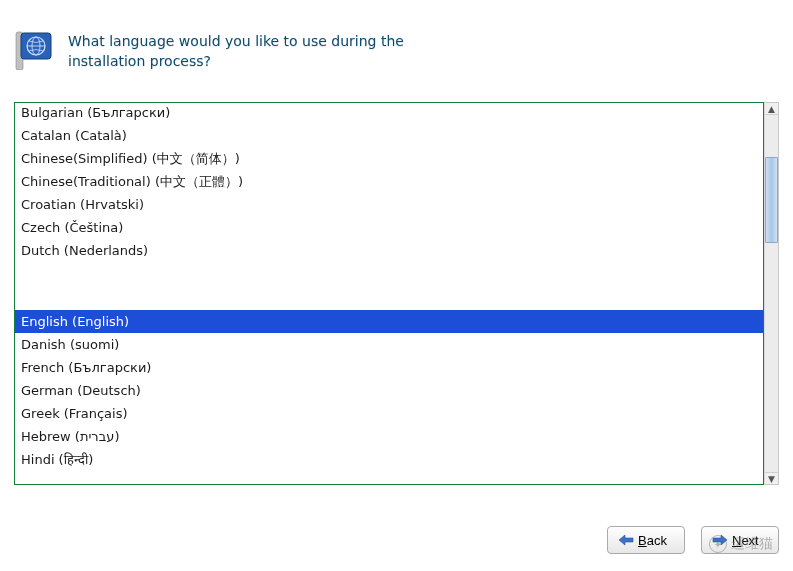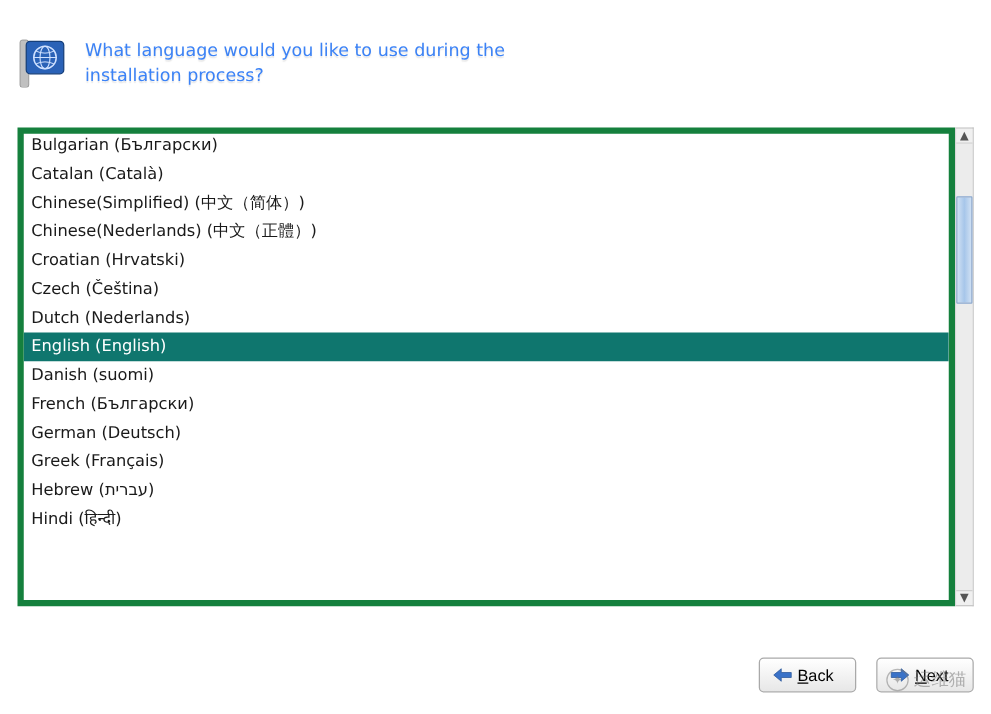--- a/index.html
+++ b/index.html
@@ -17,56 +17,57 @@
     align-items: flex-start;
     padding: 30px 14px 12px 14px;
     gap: 14px;
   }
   .header-icon {
     width: 40px; height: 40px;
     flex-shrink: 0;
   }
   .header-text {
     font-size: 14px;
-    color: #3b82f6;
+    color: #0c4a6e;
     text-shadow: 0 1px 1px #e5e5e5;
     line-height: 1.4;
     max-width: 380px;
     padding-top: 2px;
   }
   .list-wrap {
     position: absolute;
     left: 14px; right: 14px;
     top: 102px;
     height: 383px;
     display: flex;
   }
   .list-box {
     flex: 1;
-    border: 5px solid #15803d;
+    border: 1px solid #15803d;
     background: #fff;
     overflow: hidden;
   }
   .list-inner {
     height: 100%;
     overflow: hidden;
   }
   .lang-item {
     height: 23px;
     line-height: 23px;
     padding-left: 6px;
     font-size: 13px;
     color: #1a1a1a;
     white-space: nowrap;
     cursor: pointer;
   }
   .lang-item.first { margin-top: -2px; } 
   .lang-item.selected {
-    background: #0f766e;
+    background: #1d4ed8;
     color: #ffffff;
+    margin-top: 48px;
   }
   .vscroll {
     width: 15px;
     background: #ececec;
     border: 1px solid #c8c8c8;
     border-left: 1px solid #d8d8d8;
     display: flex;
     flex-direction: column;
   }
   .vscroll .arrow {
@@ -155,21 +156,21 @@
   </div>
   <div class="header-text">What language would you like to use during the installation process?</div>
 </div>
 
 <div class="list-wrap">
   <div class="list-box">
     <div class="list-inner" id="lang-list">
         <div class="lang-item first">Bulgarian (Български)</div>
         <div class="lang-item">Catalan (Català)</div>
         <div class="lang-item">Chinese(Simplified) (中文（简体）)</div>
-        <div class="lang-item">Chinese(Nederlands) (中文（正體）)</div>
+        <div class="lang-item">Chinese(Traditional) (中文（正體）)</div>
         <div class="lang-item">Croatian (Hrvatski)</div>
         <div class="lang-item">Czech (Čeština)</div>
         <div class="lang-item">Dutch (Nederlands)</div>
         <div class="lang-item selected">English (English)</div>
         <div class="lang-item">Danish (suomi)</div>
         <div class="lang-item">French (Български)</div>
         <div class="lang-item">German (Deutsch)</div>
         <div class="lang-item">Greek (Français)</div>
         <div class="lang-item">Hebrew (עברית)</div>
         <div class="lang-item">Hindi (हिन्दी)</div>

